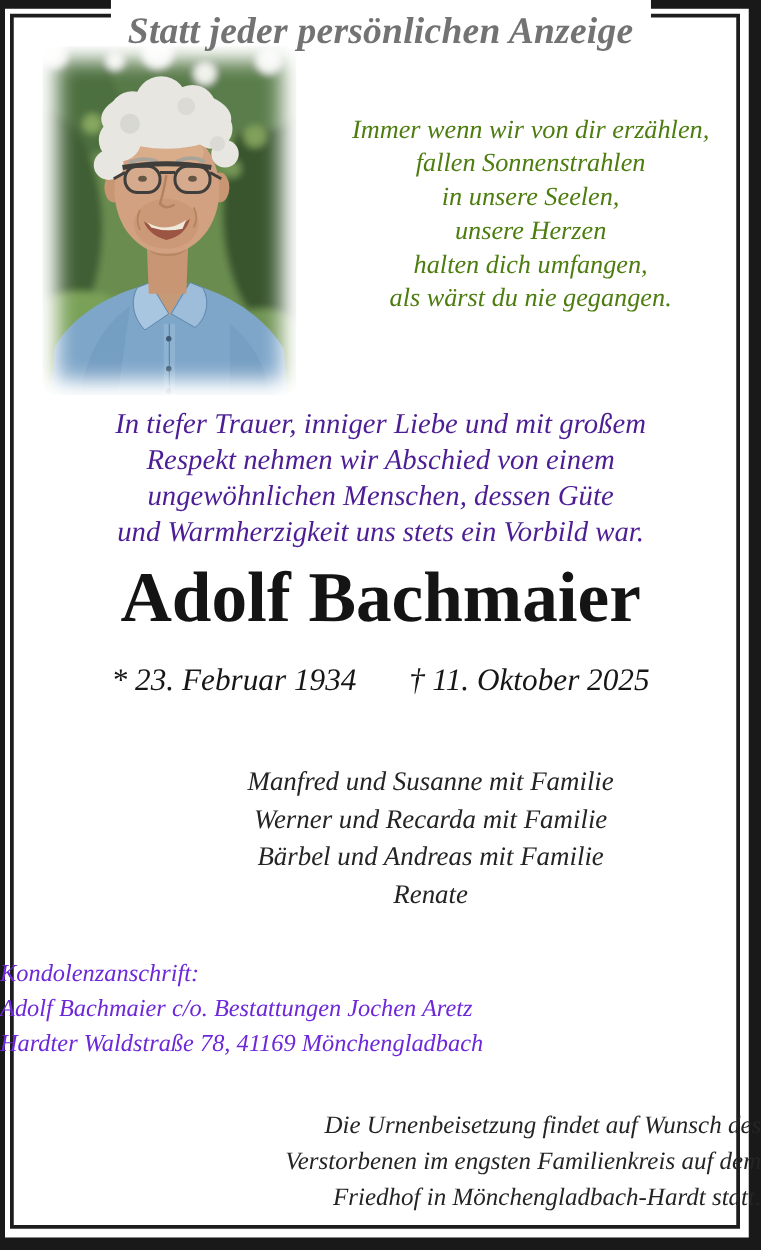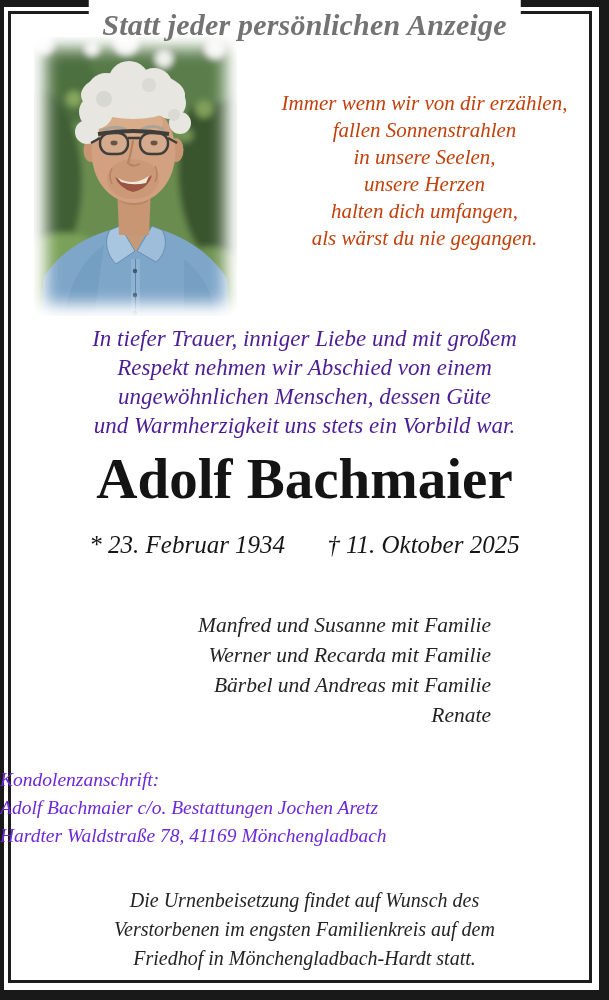--- a/index.html
+++ b/index.html
@@ -31,29 +31,29 @@
     letter-spacing:.2px;color:#737373;
   }
 
   
   .photo{position:absolute;left:34px;top:37px;width:203px;height:279px;z-index:3;border-radius:10px;}
   .photo svg{display:block;width:100%;height:100%;border-radius:10px;}
   .photo::after{content:"";position:absolute;inset:-2px;border-radius:12px;
     box-shadow:inset 0 0 16px 14px #ffffff;pointer-events:none;}
 
   .textblock{position:absolute;z-index:3;font-style:italic;}
-  .poem{left:246px;right:6px;top:90px;text-align:center;font-size:21px;line-height:27px;color:#c2410c;}
+  .poem{left:246px;right:6px;top:90px;text-align:center;font-size:21px;line-height:27px;color:#4d7c0f;}
   .tribute{left:0;width:100%;top:324px;text-align:center;font-size:23px;line-height:29px;color:#4c1d95;}
   .name{position:absolute;z-index:3;left:0;width:100%;top:448px;margin:0;text-align:center;
     font-size:57px;line-height:62px;font-weight:bold;color:#141414;}
   .dates{left:0;width:100%;top:531px;display:flex;justify-content:center;gap:42px;
     font-size:25px;font-weight:normal;color:#161616;}
-  .family{left:198px;top:610px;text-align:right;font-size:21.5px;line-height:30px;color:#242424;}
+  .family{left:198px;top:610px;text-align:center;font-size:21.5px;line-height:30px;color:#242424;}
   .condolence{left:0;width:100%;top:766px;text-align:left;font-size:19.5px;line-height:28px;color:#6d28d9;}
-  .burial{left:0;width:100%;top:886px;text-align:center;font-size:20px;line-height:29px;color:#242424;}
+  .burial{left:0;width:100%;top:886px;text-align:right;font-size:20px;line-height:29px;color:#242424;}
   .line{white-space:nowrap;}
 </style>
 </head>
 <body>
 
 <div class="page">
 
   <div class="band band-top"></div>
   <div class="band band-left"></div>
   <div class="band band-right"></div>

